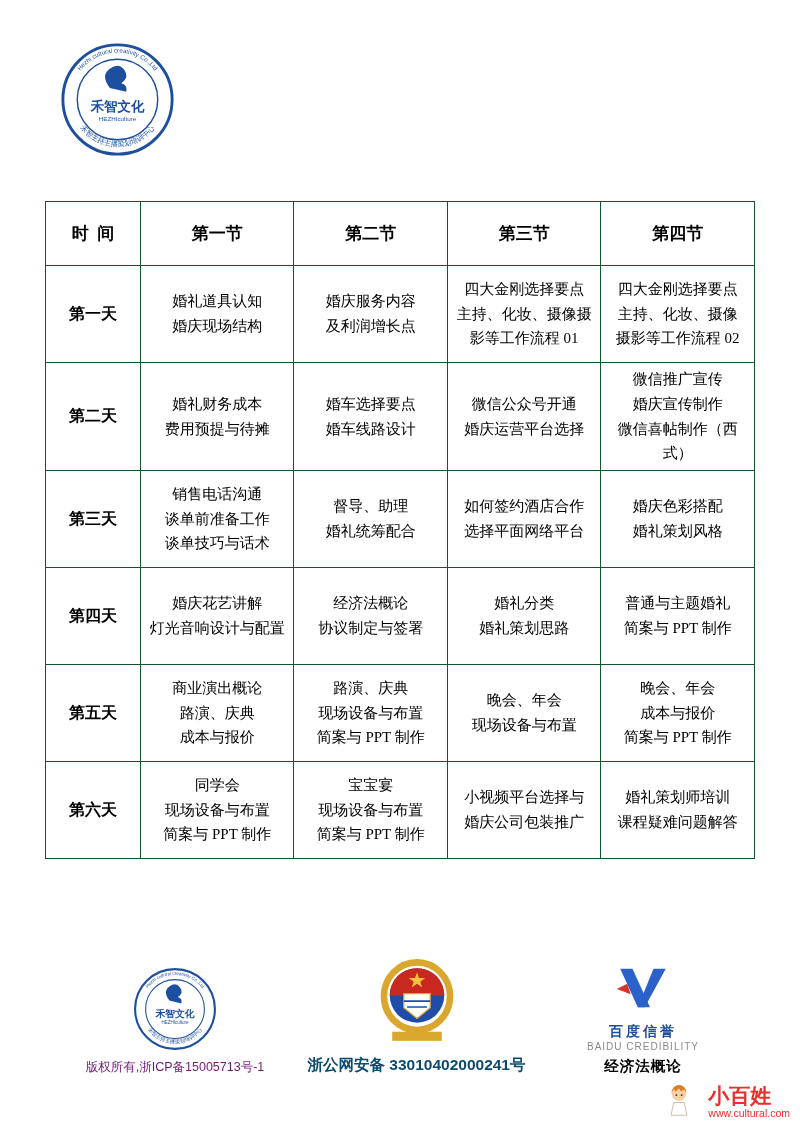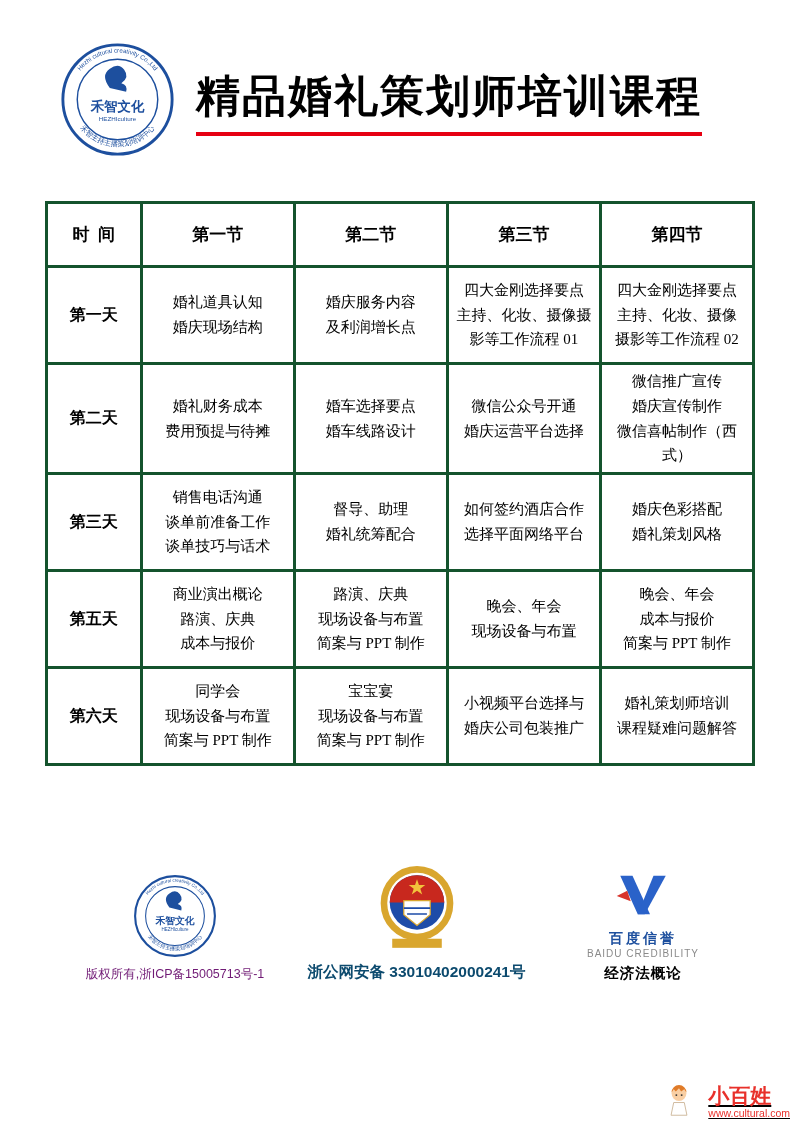--- a/index.html
+++ b/index.html
@@ -36,21 +36,21 @@
   
   .table-wrap { margin: 40px 45px 0 45px; }
   table.course {
     width: 100%;
     border-collapse: collapse;
     table-layout: fixed;
     font-family: "Liberation Serif", serif;
     color: #000;
   }
   table.course th, table.course td {
-    border: 3px solid #14532d;
+    border: 1px solid #14532d;
     text-align: center;
     vertical-align: middle;
     padding: 4px 3px;
   }
   table.course th {
     height: 64px;
     font-size: 17px;
     font-weight: 700;
     white-space: pre;
   }
@@ -99,21 +99,20 @@
   .baidu-cert    { margin-top: 5px; font-size: 14.5px; font-weight: 700; color: #000; letter-spacing: 1px; }
 
   
   .watermark {
     position: absolute;
     right: 10px;
     bottom: 8px;
     display: flex;
     align-items: center;
     gap: 16px;
-    text-decoration: underline;
   }
   .wm-text { text-align: left; }
   .wm-name { font-size: 21px; font-weight: 700; color: #e8302a; line-height: 1.05; }
   .wm-url  { font-size: 10.5px; color: #e8302a; }
 </style>
 </head>
 <body>
 
 <div class="page">
 
@@ -130,23 +129,20 @@
           <textPath href="#arcTop1" startOffset="50%" text-anchor="middle">Hezhi cultural creativity Co.,Ltd</textPath>
         </text>
         <text font-size="7.5" fill="#1d4f9e">
           <textPath href="#arcBot1" startOffset="50%" text-anchor="middle">禾智主持主播策划培训中心</textPath>
         </text>
         <path d="M52,28 q9,-7 15,1 q6,8 -3,14 q7,2 5,9 l-17,-4 q-10,-13 0,-20 z" fill="#1d4f9e"></path>
         <text x="60" y="72" text-anchor="middle" font-size="14" font-weight="bold" fill="#1d4f9e">禾智文化</text>
         <text x="60" y="82" text-anchor="middle" font-size="6.5" fill="#1d4f9e">HEZHIculture</text>
       </svg>
     </div>
-    <div class="page-title-wrap">
-      <h1 class="page-title">精品婚礼策划师培训课程</h1>
-    </div>
   </div>
 
   <div class="table-wrap">
     <table class="course">
       <colgroup>
         <col class="c-time">
           <col class="c-sec">
           <col class="c-sec">
           <col class="c-sec">
           <col class="c-sec">
@@ -190,20 +186,31 @@
             <td class="day-cell">第三天</td>
             <td class="content-cell">销售电话沟通
 谈单前准备工作
 谈单技巧与话术</td>
             <td class="content-cell">督导、助理
 婚礼统筹配合</td>
             <td class="content-cell">如何签约酒店合作
 选择平面网络平台</td>
             <td class="content-cell">婚庆色彩搭配
 婚礼策划风格</td>
+          </tr>
+          <tr>
+            <td class="day-cell">第四天</td>
+            <td class="content-cell">婚庆花艺讲解
+灯光音响设计与配置</td>
+            <td class="content-cell">经济法概论
+协议制定与签署</td>
+            <td class="content-cell">婚礼分类
+婚礼策划思路</td>
+            <td class="content-cell">普通与主题婚礼
+简案与 PPT 制作</td>
           </tr>
           <tr>
             <td class="day-cell">第五天</td>
             <td class="content-cell">商业演出概论
 路演、庆典
 成本与报价</td>
             <td class="content-cell">路演、庆典
 现场设备与布置
 简案与 PPT 制作</td>
             <td class="content-cell">晚会、年会

